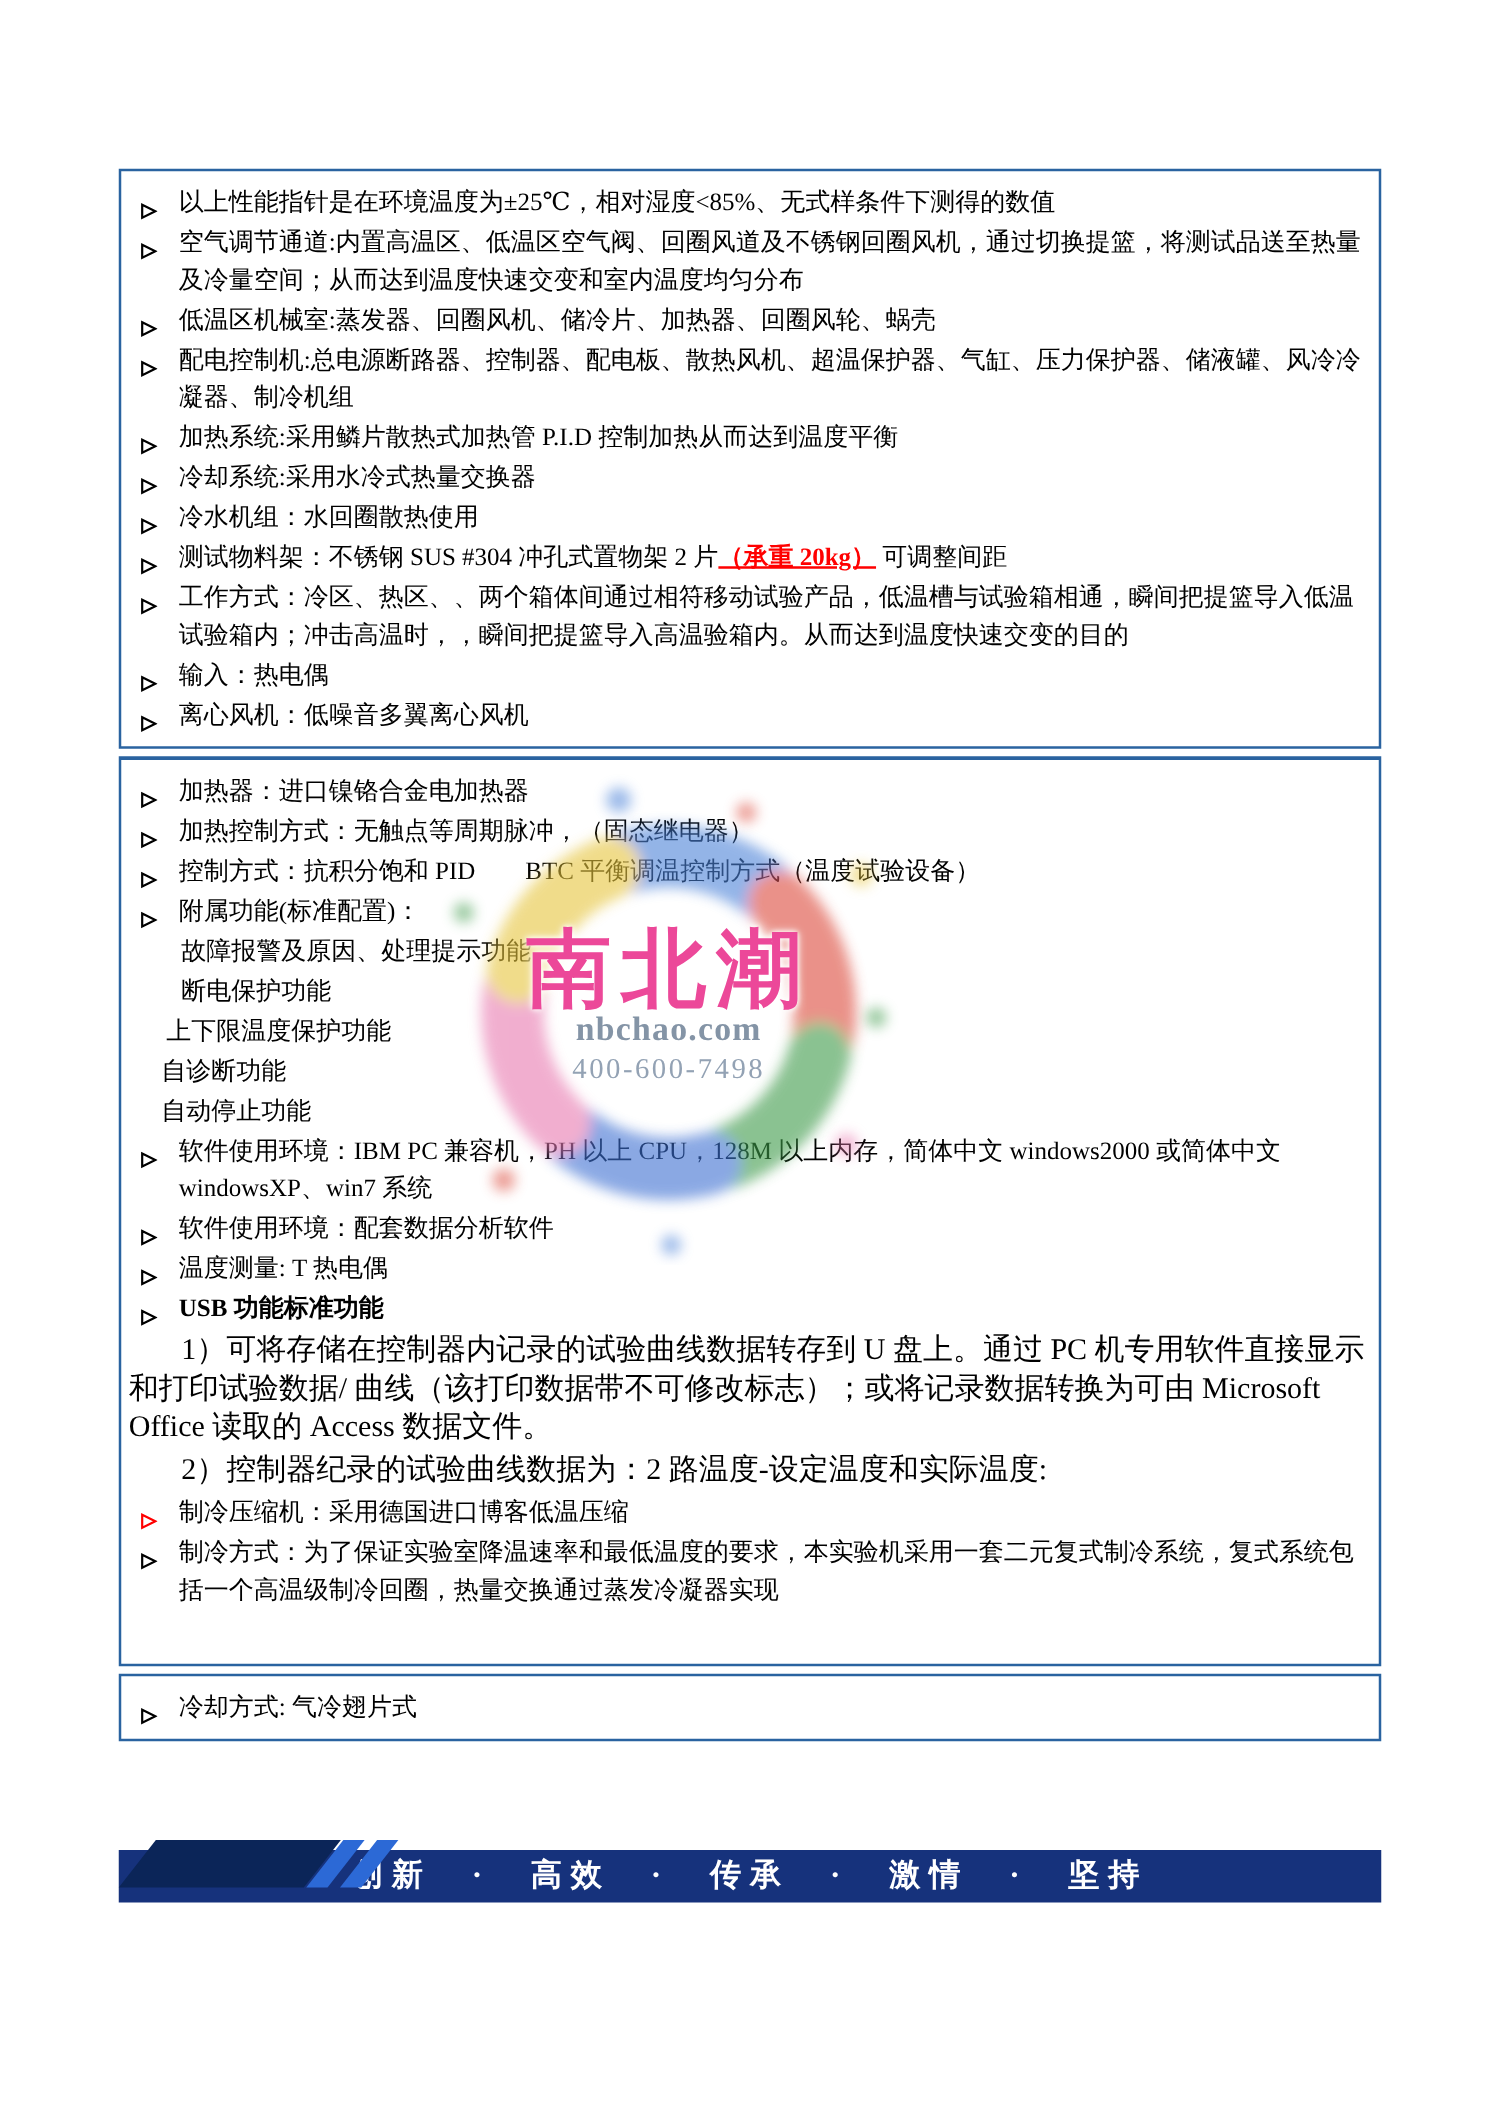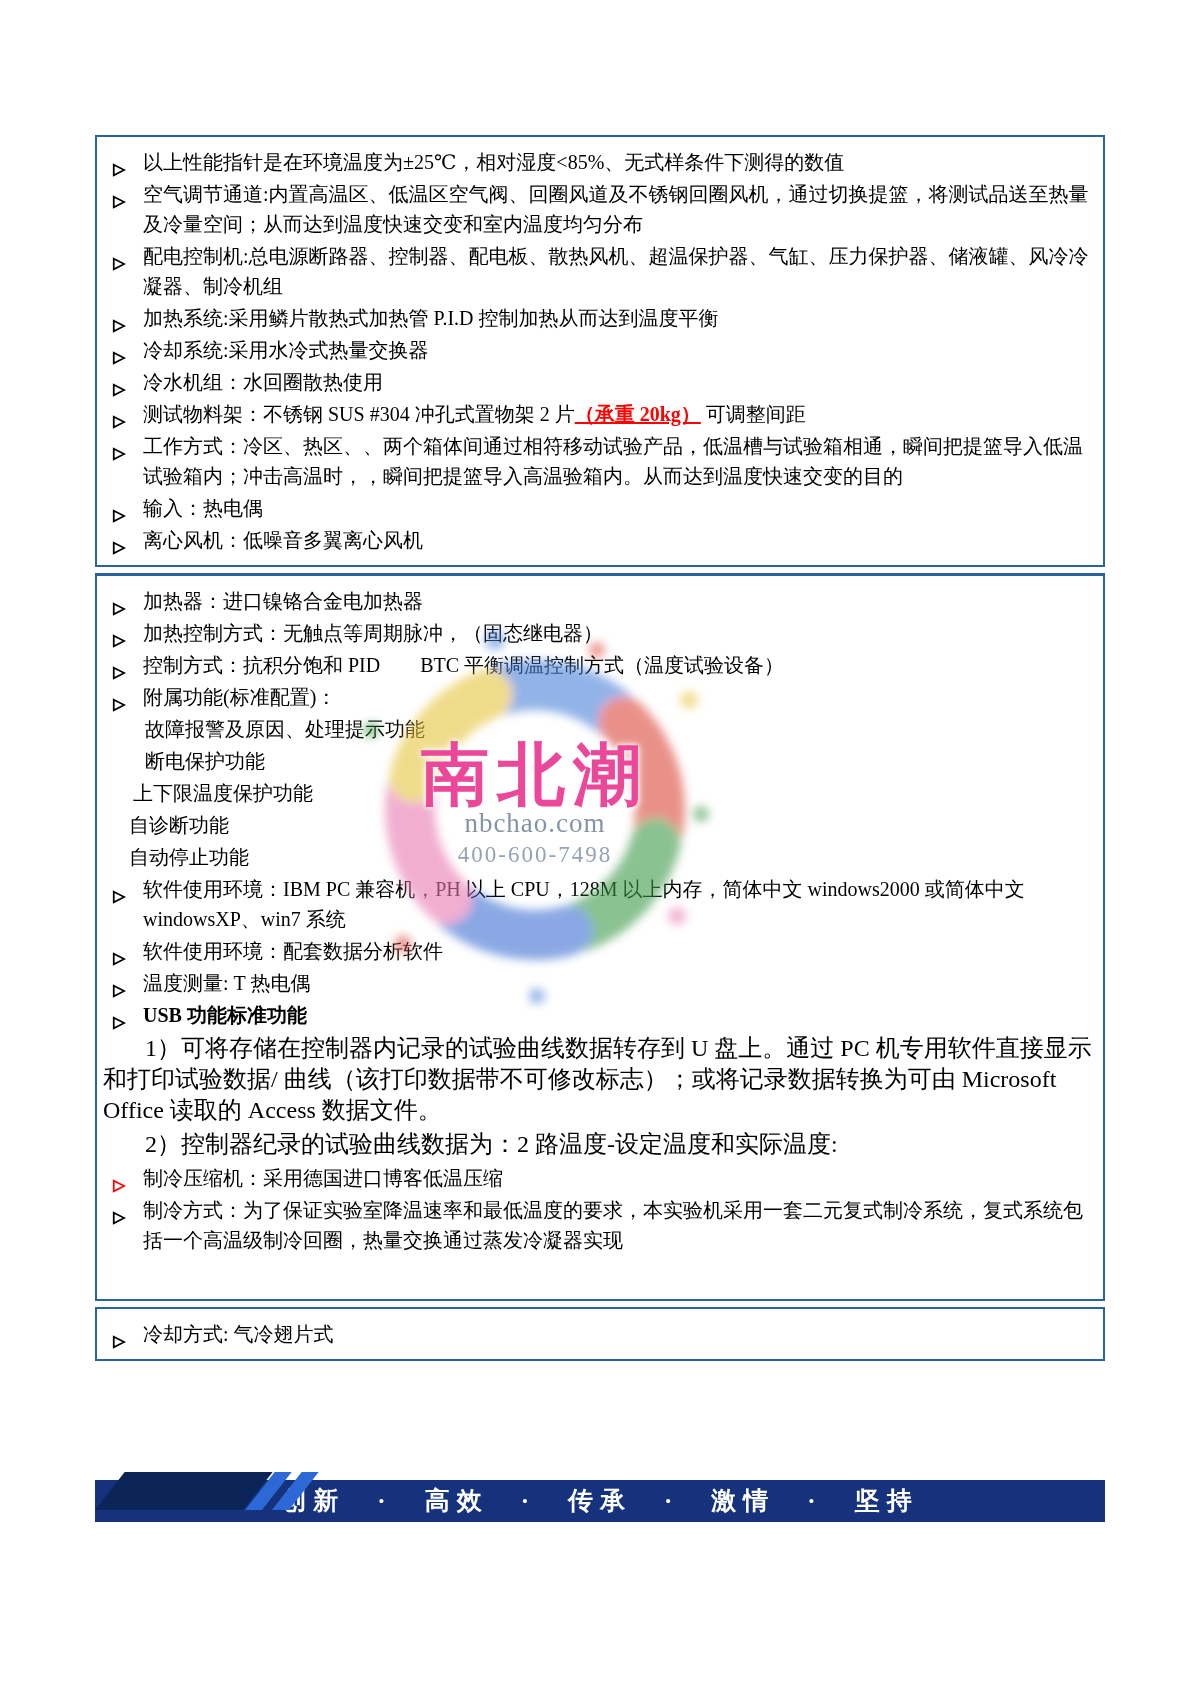--- a/index.html
+++ b/index.html
@@ -24,21 +24,21 @@
   .sub.ind-b { padding-left:30px; }
   .sub.ind-c { padding-left:26px; }
   .para { font-size:24px; line-height:31px; margin:3px 0; text-indent:42px; }
 
   
   .watermark { position:absolute; left:345px; top:612px; width:380px; height:400px; z-index:2; pointer-events:none; }
   .wm-svg { position:absolute; left:0; top:0; }
   .wm-text { position:absolute; left:0; right:0; text-align:center; }
   .wm-title { top:118px; font-size:68px; font-weight:bold; color:#ec4899;
               text-shadow:0 0 4px #fff,0 0 8px #fff; letter-spacing:8px; }
-  .wm-domain { top:196px; font-size:27px; font-weight:normal; color:#8494a6;
+  .wm-domain { top:196px; font-size:27px; font-weight:bold; color:#8494a6;
                text-shadow:0 0 4px #fff; letter-spacing:1px; }
   .wm-phone { top:230px; font-size:23px; color:#93a2b4; text-shadow:0 0 4px #fff; letter-spacing:2px; }
 
   
   .footer { position:absolute; left:95px; top:1480px; width:1010px; height:42px;
             background:#16327c; z-index:3; }
   .footer-text { color:#ffffff; text-align:center; line-height:42px; font-size:25px;
                  font-weight:bold; letter-spacing:7px; }
   .deco { position:absolute; display:block; }
   .deco-dark { left:0px; top:-8px; width:148px; height:38px; background:#0b2558;
@@ -95,20 +95,26 @@
     <div class="item">
       <span class="bullet"><svg viewBox="0 0 12 12" width="14" height="14">
             <path d="M1.5 1.5 L10.5 6 L1.5 10.5 Z" fill="none" stroke="currentColor" stroke-width="1.5"></path>
           </svg></span>
       <span>空气调节通道:内置高温区、低温区空气阀、回圈风道及不锈钢回圈风机，通过切换提篮，将测试品送至热量及冷量空间；从而达到温度快速交变和室内温度均匀分布</span>
     </div>
     <div class="item">
       <span class="bullet"><svg viewBox="0 0 12 12" width="14" height="14">
             <path d="M1.5 1.5 L10.5 6 L1.5 10.5 Z" fill="none" stroke="currentColor" stroke-width="1.5"></path>
           </svg></span>
+      <span>低温区机械室:蒸发器、回圈风机、储冷片、加热器、回圈风轮、蜗壳</span>
+    </div>
+    <div class="item">
+      <span class="bullet"><svg viewBox="0 0 12 12" width="14" height="14">
+            <path d="M1.5 1.5 L10.5 6 L1.5 10.5 Z" fill="none" stroke="currentColor" stroke-width="1.5"></path>
+          </svg></span>
       <span>配电控制机:总电源断路器、控制器、配电板、散热风机、超温保护器、气缸、压力保护器、储液罐、风冷冷凝器、制冷机组</span>
     </div>
     <div class="item">
       <span class="bullet"><svg viewBox="0 0 12 12" width="14" height="14">
             <path d="M1.5 1.5 L10.5 6 L1.5 10.5 Z" fill="none" stroke="currentColor" stroke-width="1.5"></path>
           </svg></span>
       <span>加热系统:采用鳞片散热式加热管 P.I.D 控制加热从而达到温度平衡</span>
     </div>
     <div class="item">
       <span class="bullet"><svg viewBox="0 0 12 12" width="14" height="14">

